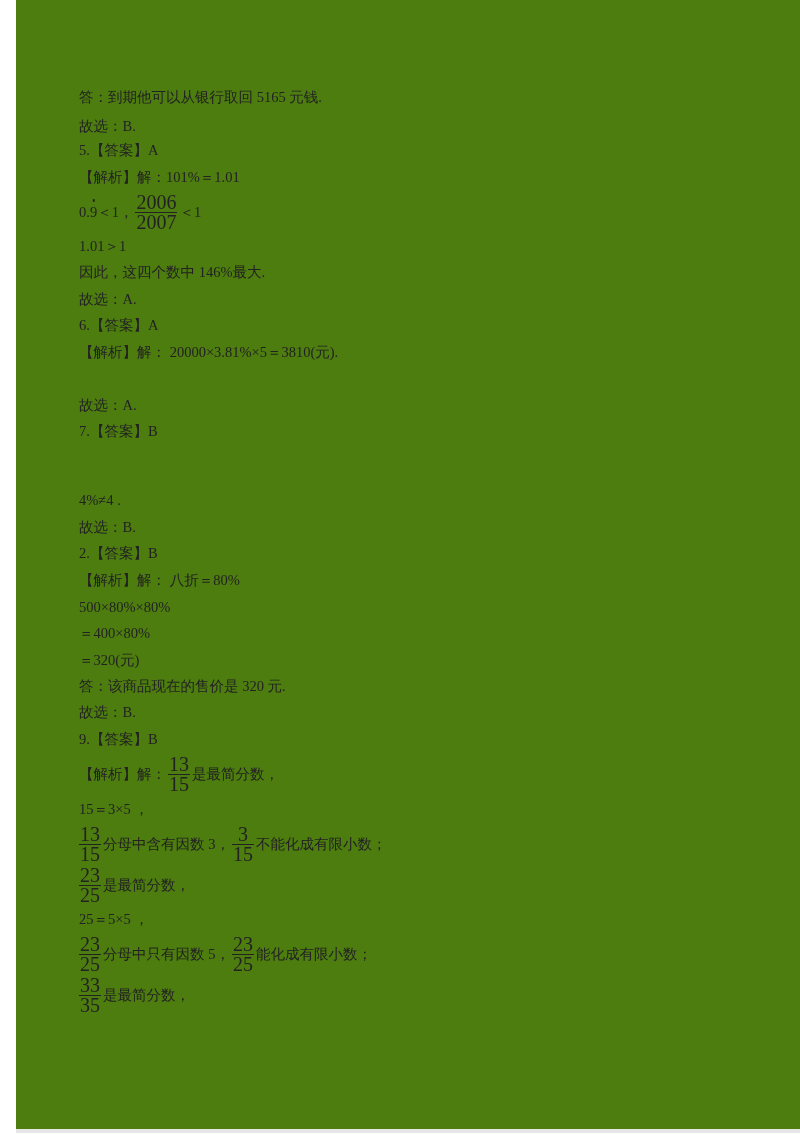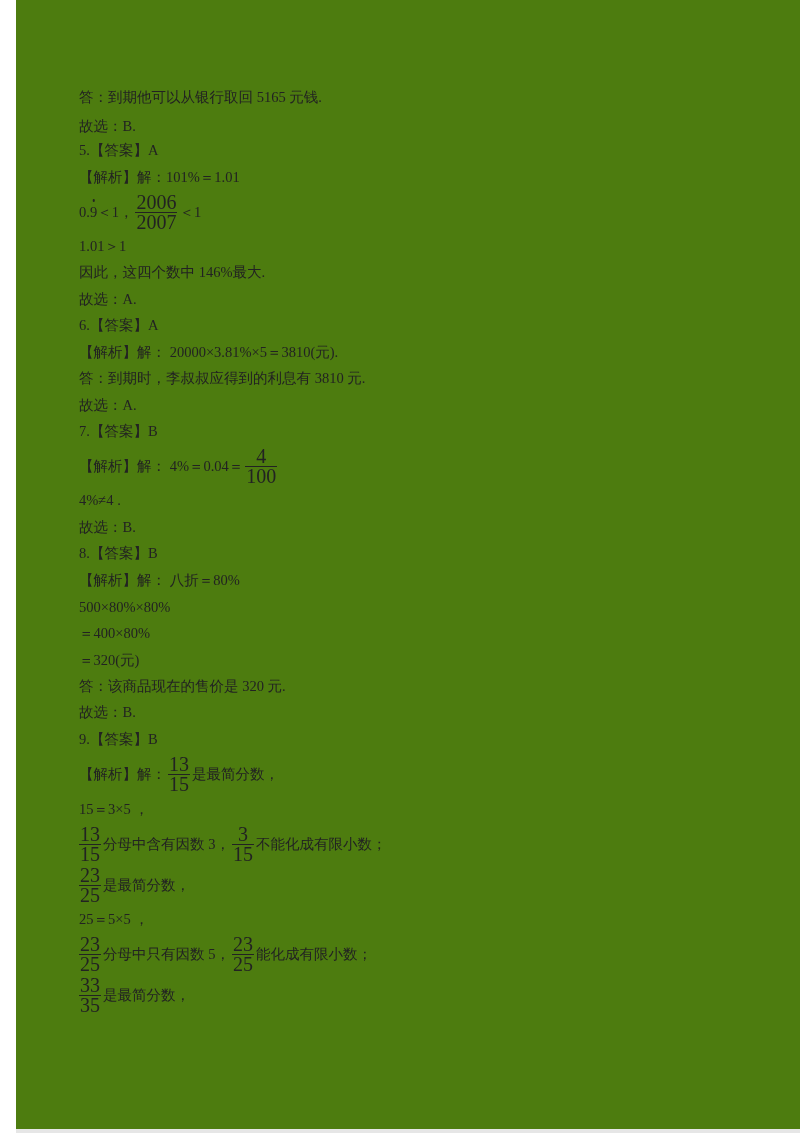--- a/index.html
+++ b/index.html
@@ -74,46 +74,36 @@
   <div class="line" style="top:289px">
       <span>故选：A.</span>
     </div>
 
   <div class="line" style="top:315px">
       <span>6.【答案】A</span>
     </div>
   <div class="line" style="top:342px">
       <span>【解析】解： 20000×3.81%×5＝3810(元).</span>
     </div>
-  <div class="line" style="top:368px">
-      <span>答：到期时，李叔叔应得到的利息有 3810 元.</span>
-    </div>
   <div class="line" style="top:395px">
       <span>故选：A.</span>
     </div>
 
   <div class="line" style="top:421px">
       <span>7.【答案】B</span>
     </div>
-  <div class="line" style="top:456px">
-    <span>【解析】解： 4%＝0.04＝</span>
-    <span class="frac">
-        <span class="num">4</span>
-        <span class="den">100</span>
-      </span>
-  </div>
   <div class="line" style="top:490px">
       <span>4%≠4 .</span>
     </div>
   <div class="line" style="top:517px">
       <span>故选：B.</span>
     </div>
 
   <div class="line" style="top:543px">
-      <span>8.【答案】B</span>
+      <span>2.【答案】B</span>
     </div>
   <div class="line" style="top:570px">
       <span>【解析】解： 八折＝80%</span>
     </div>
   <div class="line" style="top:597px">
       <span>500×80%×80%</span>
     </div>
   <div class="line" style="top:623px">
       <span>＝400×80%</span>
     </div>

